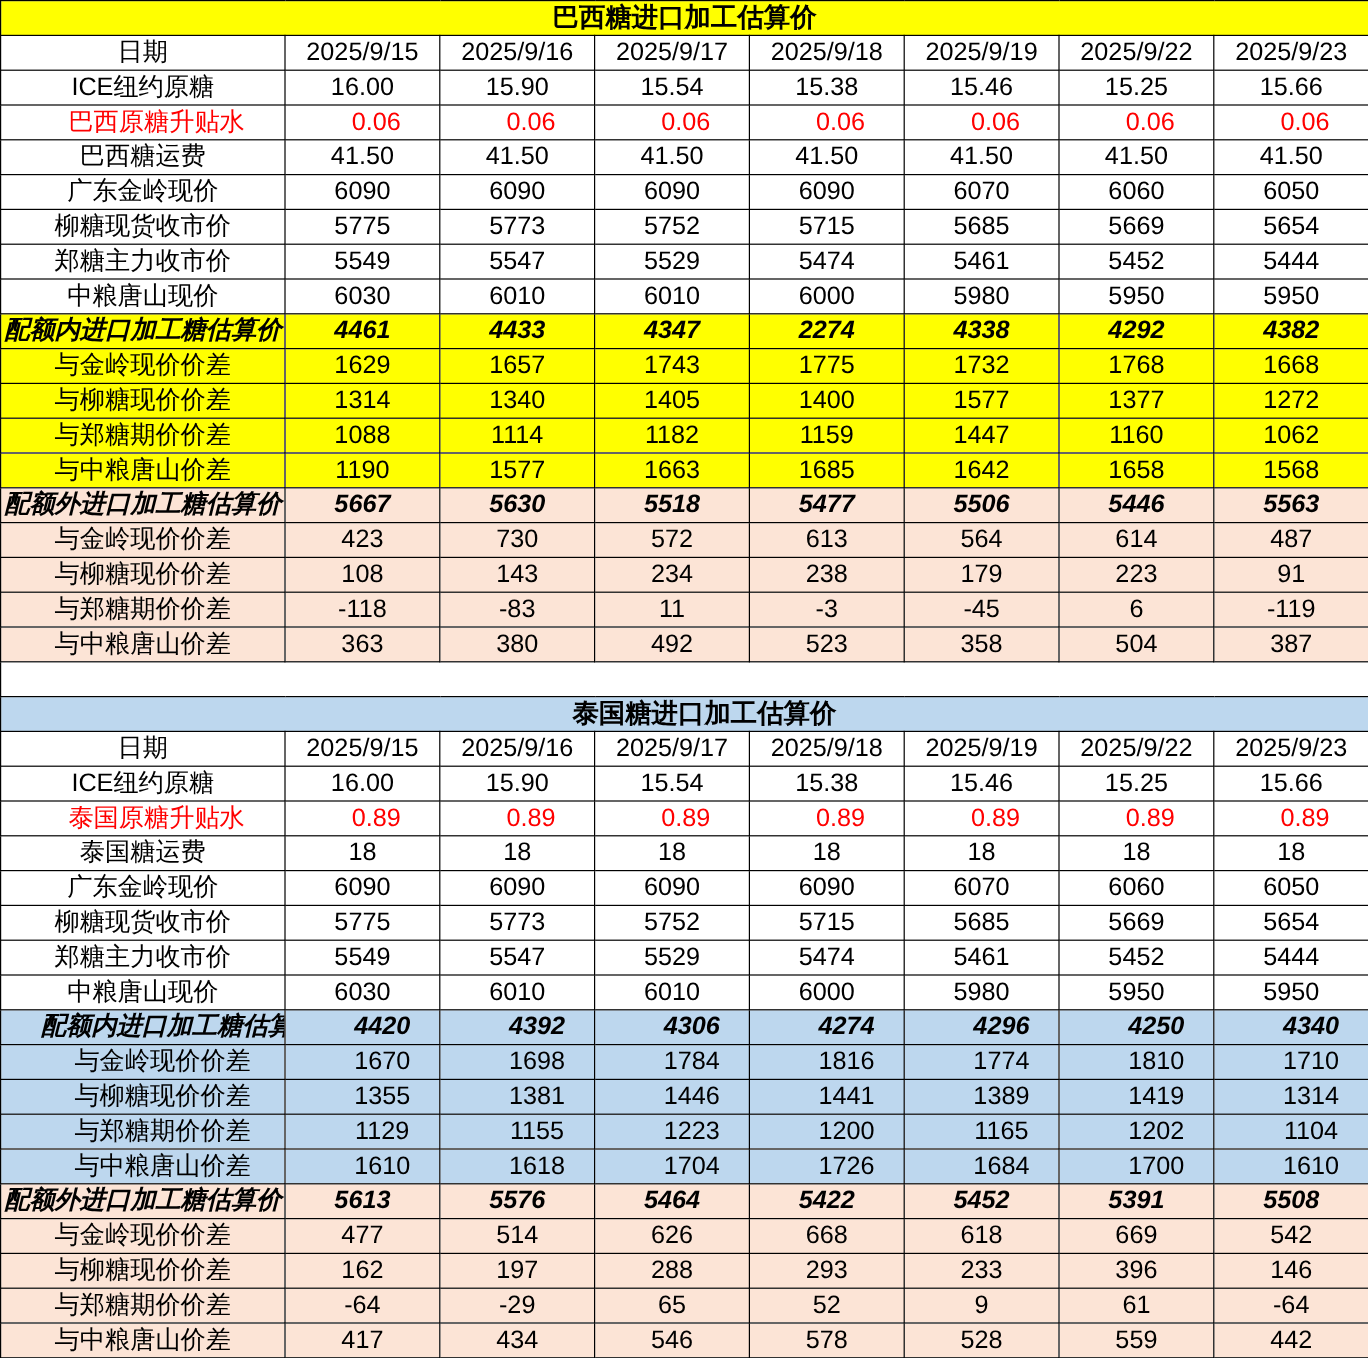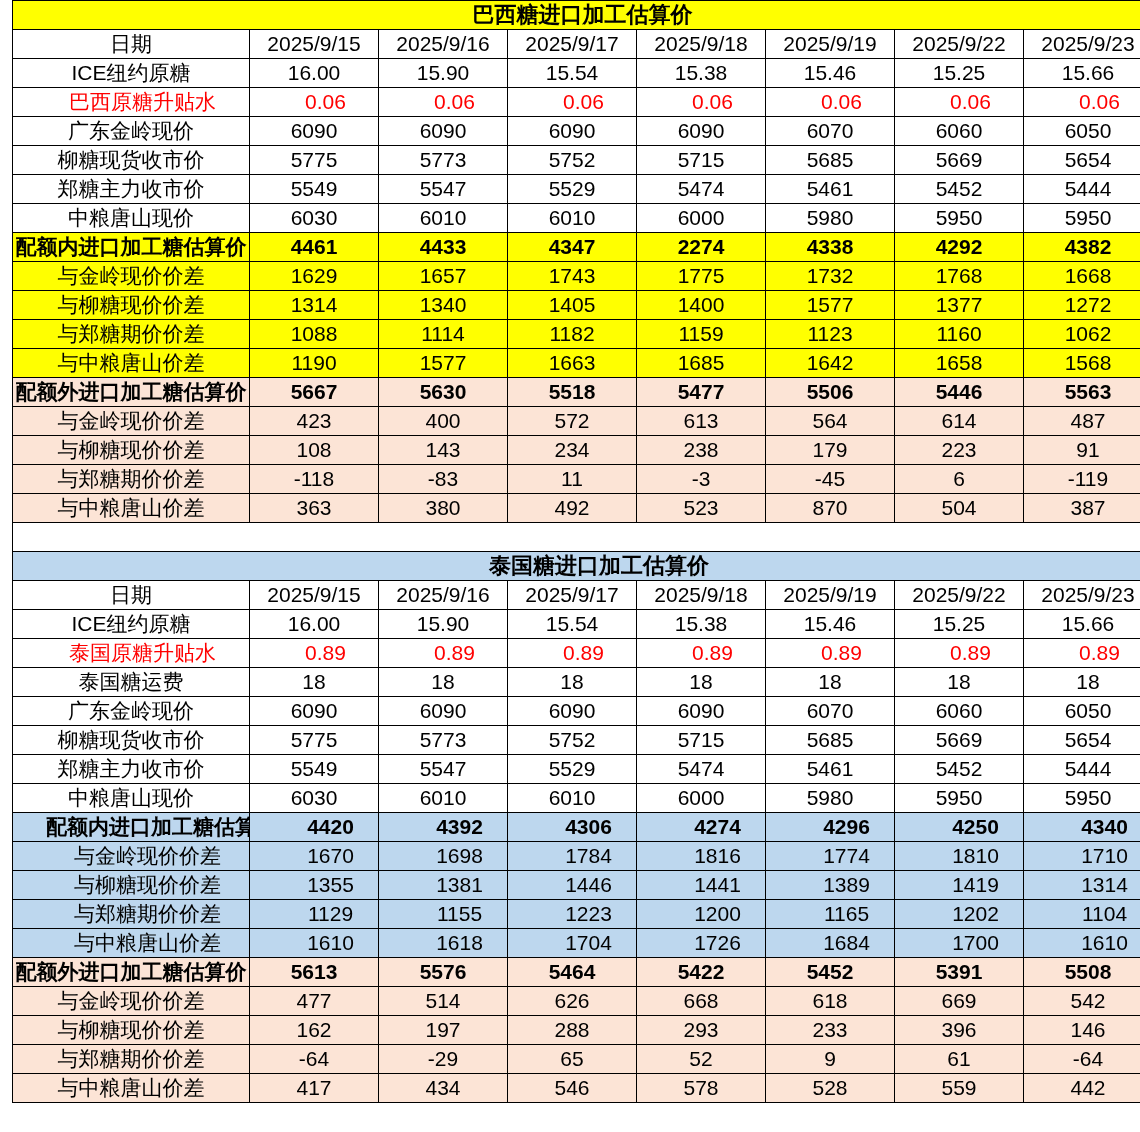--- a/index.html
+++ b/index.html
@@ -3,21 +3,20 @@
 <meta charset="utf-8">
 <style>
   html, body {
     margin: 0;
     padding: 0;
     background: #ffffff;
     font-family: "Liberation Sans", "DejaVu Sans", sans-serif;
   }
   #sheet {
     width: 1028px;
-    margin-left: 12px;
   }
   table.price-sheet {
     border-collapse: collapse;
     table-layout: fixed;
     width: 1140px;
   }
   col.label-col { width: 237px; }
   col.date-col  { width: 129px; }
   td {
     border: 1px solid var(--border, #000000);
@@ -28,21 +27,21 @@
     font-size: 21px;
     line-height: 28px;
     color: #000000;
     white-space: nowrap;
     overflow: hidden;
   }
   td.title-cell {
     font-weight: bold;
     font-size: 22px;
   }
-  td.bold { font-weight: bold; }
+  td.bold { font-weight: bold; font-style: italic; }
   td.red  { color: var(--red, #FF0000); padding-left: 23px; }
   td.yellow { background: var(--yellow, #FFFF00); }
   td.blue   { background: var(--blue, #BDD7EE); padding-left: 33px; }
   td.peach  { background: var(--peach, #FCE4D6); }
   tr.spacer-row td {
     background: #ffffff;
     border-top: 1px solid var(--border, #000000);
     border-bottom: 1px solid var(--border, #000000);
   }
 </style>
@@ -89,20 +88,30 @@
           <td class="red">巴西原糖升贴水</td>
           <td class="red">0.06</td>
           <td class="red">0.06</td>
           <td class="red">0.06</td>
           <td class="red">0.06</td>
           <td class="red">0.06</td>
           <td class="red">0.06</td>
           <td class="red">0.06</td>
         </tr>
         <tr>
+          <td>巴西糖运费</td>
+          <td>41.50</td>
+          <td>41.50</td>
+          <td>41.50</td>
+          <td>41.50</td>
+          <td>41.50</td>
+          <td>41.50</td>
+          <td>41.50</td>
+        </tr>
+        <tr>
           <td>广东金岭现价</td>
           <td>6090</td>
           <td>6090</td>
           <td>6090</td>
           <td>6090</td>
           <td>6070</td>
           <td>6060</td>
           <td>6050</td>
         </tr>
         <tr>
@@ -164,21 +173,21 @@
           <td class="yellow">1577</td>
           <td class="yellow">1377</td>
           <td class="yellow">1272</td>
         </tr>
         <tr>
           <td class="yellow">与郑糖期价价差</td>
           <td class="yellow">1088</td>
           <td class="yellow">1114</td>
           <td class="yellow">1182</td>
           <td class="yellow">1159</td>
-          <td class="yellow">1123</td>
+          <td class="yellow">1447</td>
           <td class="yellow">1160</td>
           <td class="yellow">1062</td>
         </tr>
         <tr>
           <td class="yellow">与中粮唐山价差</td>
           <td class="yellow">1190</td>
           <td class="yellow">1577</td>
           <td class="yellow">1663</td>
           <td class="yellow">1685</td>
           <td class="yellow">1642</td>
@@ -191,21 +200,21 @@
           <td class="peach bold">5630</td>
           <td class="peach bold">5518</td>
           <td class="peach bold">5477</td>
           <td class="peach bold">5506</td>
           <td class="peach bold">5446</td>
           <td class="peach bold">5563</td>
         </tr>
         <tr>
           <td class="peach">与金岭现价价差</td>
           <td class="peach">423</td>
-          <td class="peach">400</td>
+          <td class="peach">730</td>
           <td class="peach">572</td>
           <td class="peach">613</td>
           <td class="peach">564</td>
           <td class="peach">614</td>
           <td class="peach">487</td>
         </tr>
         <tr>
           <td class="peach">与柳糖现价价差</td>
           <td class="peach">108</td>
           <td class="peach">143</td>
@@ -224,21 +233,21 @@
           <td class="peach">-45</td>
           <td class="peach">6</td>
           <td class="peach">-119</td>
         </tr>
         <tr>
           <td class="peach">与中粮唐山价差</td>
           <td class="peach">363</td>
           <td class="peach">380</td>
           <td class="peach">492</td>
           <td class="peach">523</td>
-          <td class="peach">870</td>
+          <td class="peach">358</td>
           <td class="peach">504</td>
           <td class="peach">387</td>
         </tr>
         <tr class="spacer-row">
           <td colspan="8" style="border-left: 1px solid var(--border); border-right: 1px solid var(--border);"></td>
         </tr>
         <tr>
           <td class="title-cell blue" colspan="8">泰国糖进口加工估算价</td>
         </tr>
         <tr>

